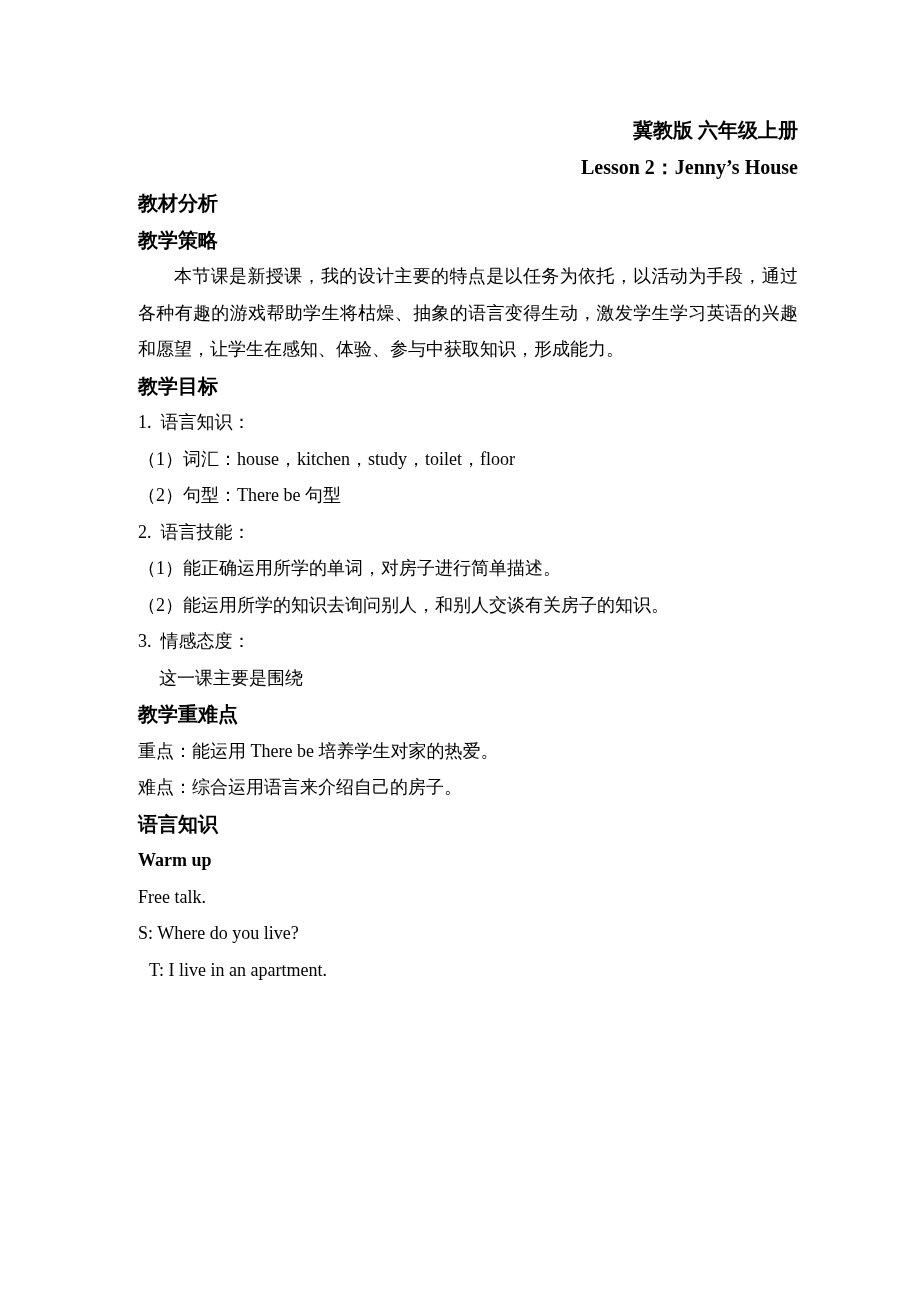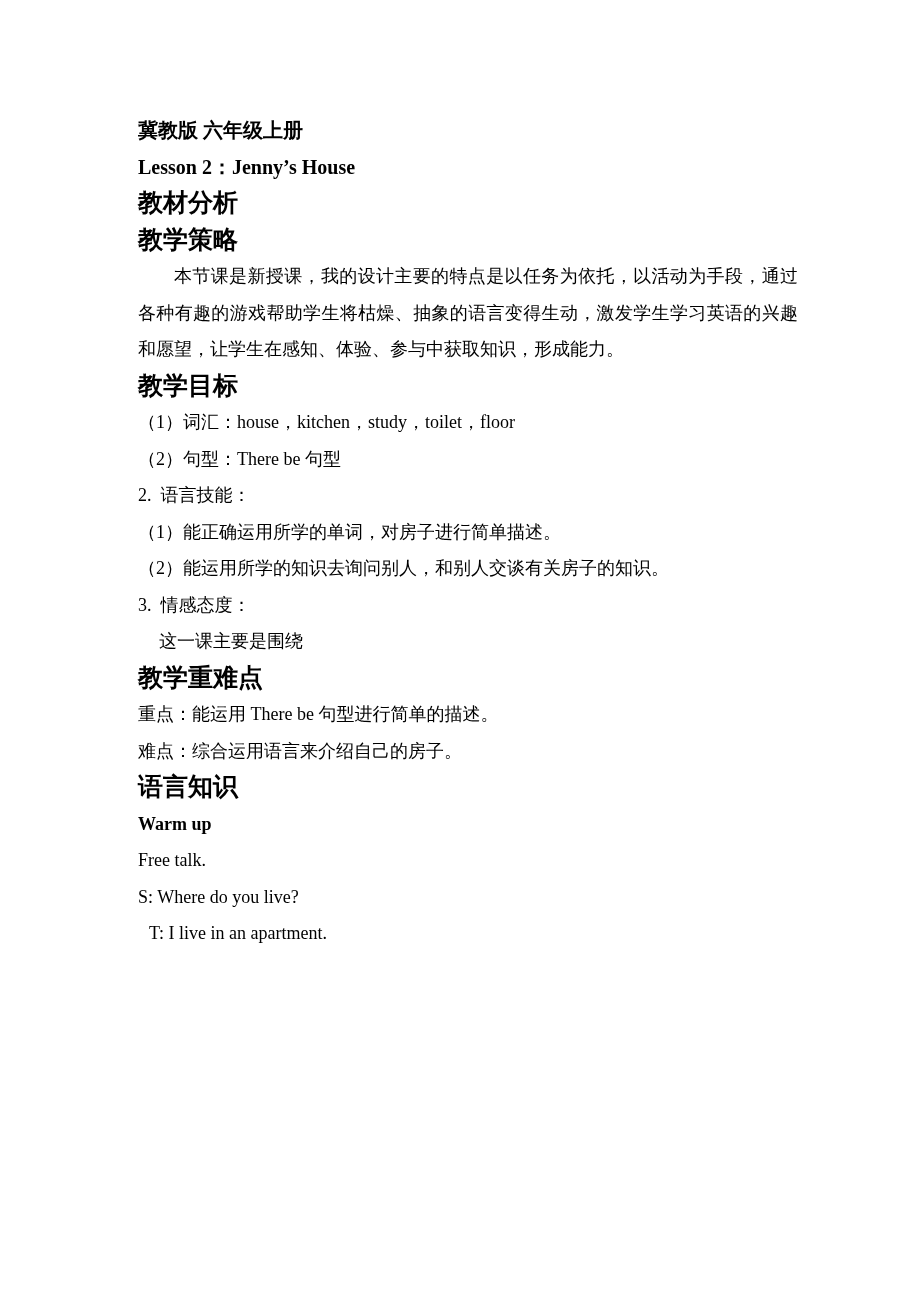--- a/index.html
+++ b/index.html
@@ -20,24 +20,24 @@
   .content {
     box-sizing: border-box;
     padding: 112px 122px 0 138px;
   }
   .line {
     margin: 0;
     line-height: 36.5px;
     font-size: 18px;
     white-space: pre-wrap;
   }
-  .center { text-align: left; }
+  .center { text-align: right; }
   .bold { font-weight: bold; }
   .title-line { font-size: 20px; }
-  .heading { font-size: 25px; font-weight: bold; }
+  .heading { font-size: 20px; font-weight: bold; }
   .para {
     text-align: justify;
     text-indent: 2em;
   }
   .indent-sm { padding-left: 21px; }
   .indent-xs { padding-left: 11px; }
 </style>
 </head>
 <body>
 
@@ -50,31 +50,32 @@
 
     <p class="line heading">教材分析</p>
 
 
     <p class="line heading">教学策略</p>
 
     <p class="line para">本节课是新授课，我的设计主要的特点是以任务为依托，以活动为手段，通过各种有趣的游戏帮助学生将枯燥、抽象的语言变得生动，激发学生学习英语的兴趣和愿望，让学生在感知、体验、参与中获取知识，形成能力。</p>
 
     <p class="line heading">教学目标</p>
 
+    <p class="line">1.  语言知识：</p>
     <p class="line">（1）词汇：house，kitchen，study，toilet，floor</p>
     <p class="line">（2）句型：There be 句型</p>
     <p class="line">2.  语言技能：</p>
     <p class="line">（1）能正确运用所学的单词，对房子进行简单描述。</p>
     <p class="line">（2）能运用所学的知识去询问别人，和别人交谈有关房子的知识。</p>
     <p class="line">3.  情感态度：</p>
     <p class="line indent-sm">这一课主要是围绕</p>
 
     <p class="line heading">教学重难点</p>
 
-    <p class="line">重点：能运用 There be 句型进行简单的描述。</p>
+    <p class="line">重点：能运用 There be 培养学生对家的热爱。</p>
     <p class="line">难点：综合运用语言来介绍自己的房子。</p>
 
     <p class="line heading">语言知识</p>
 
     <p class="line bold">Warm up</p>
 
     <p class="line">Free talk.</p>
     <p class="line">S: Where do you live?</p>
     <p class="line indent-xs">T: I live in an apartment.</p>
 

